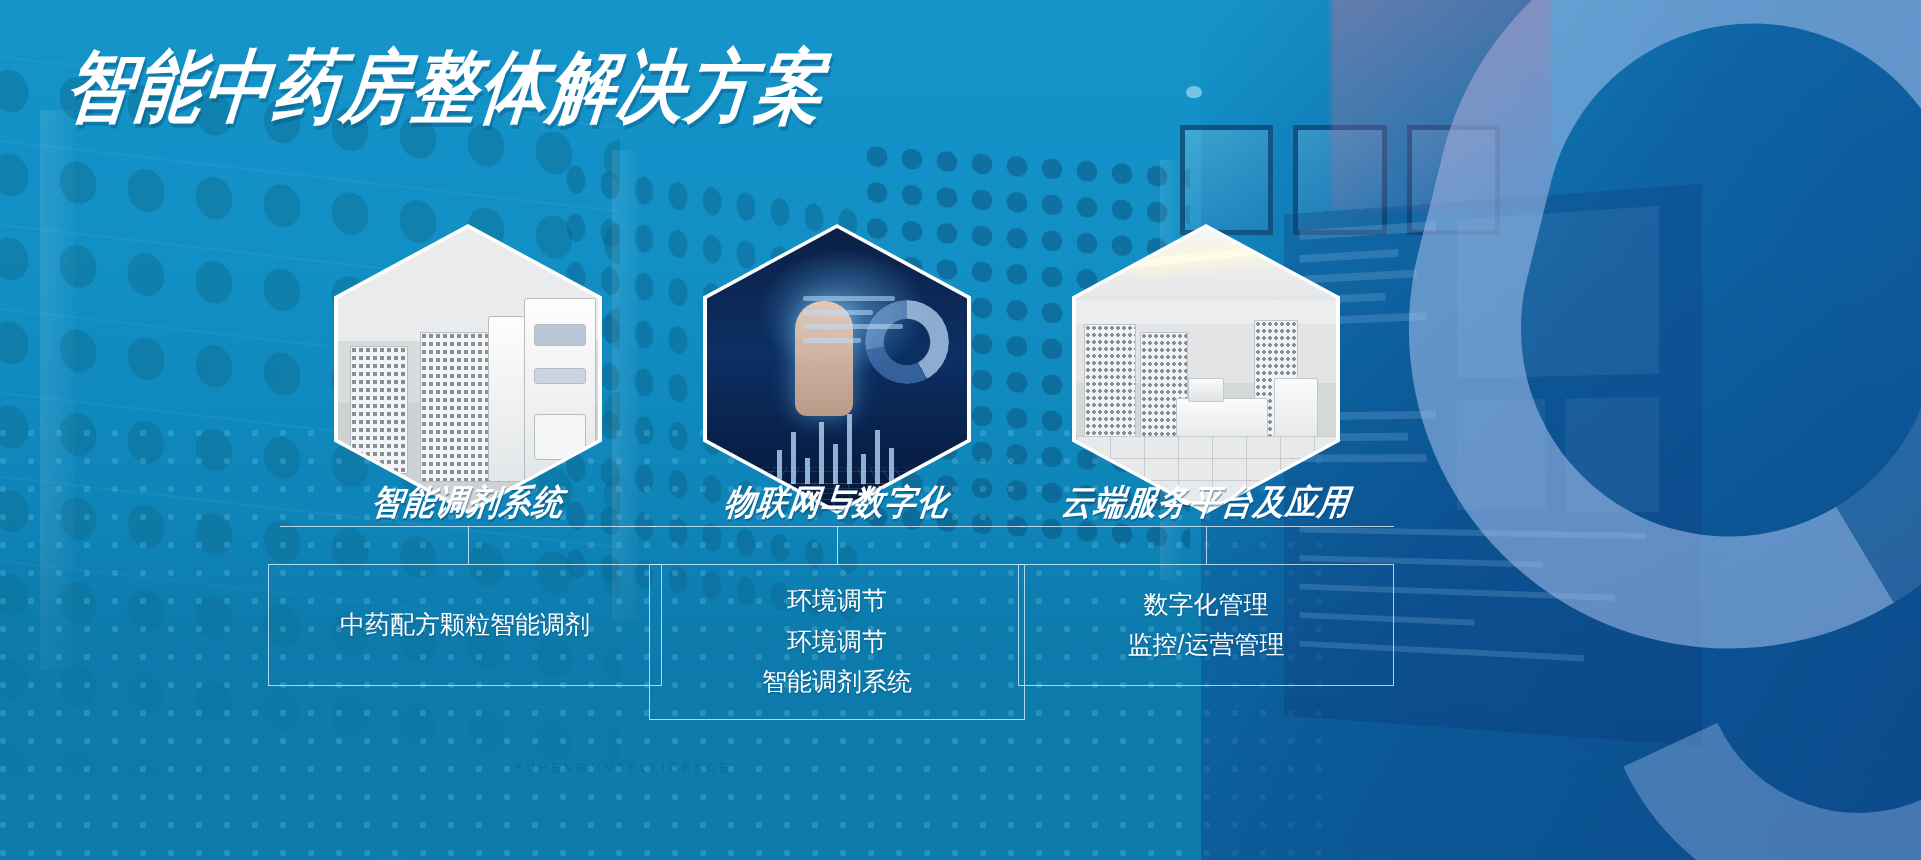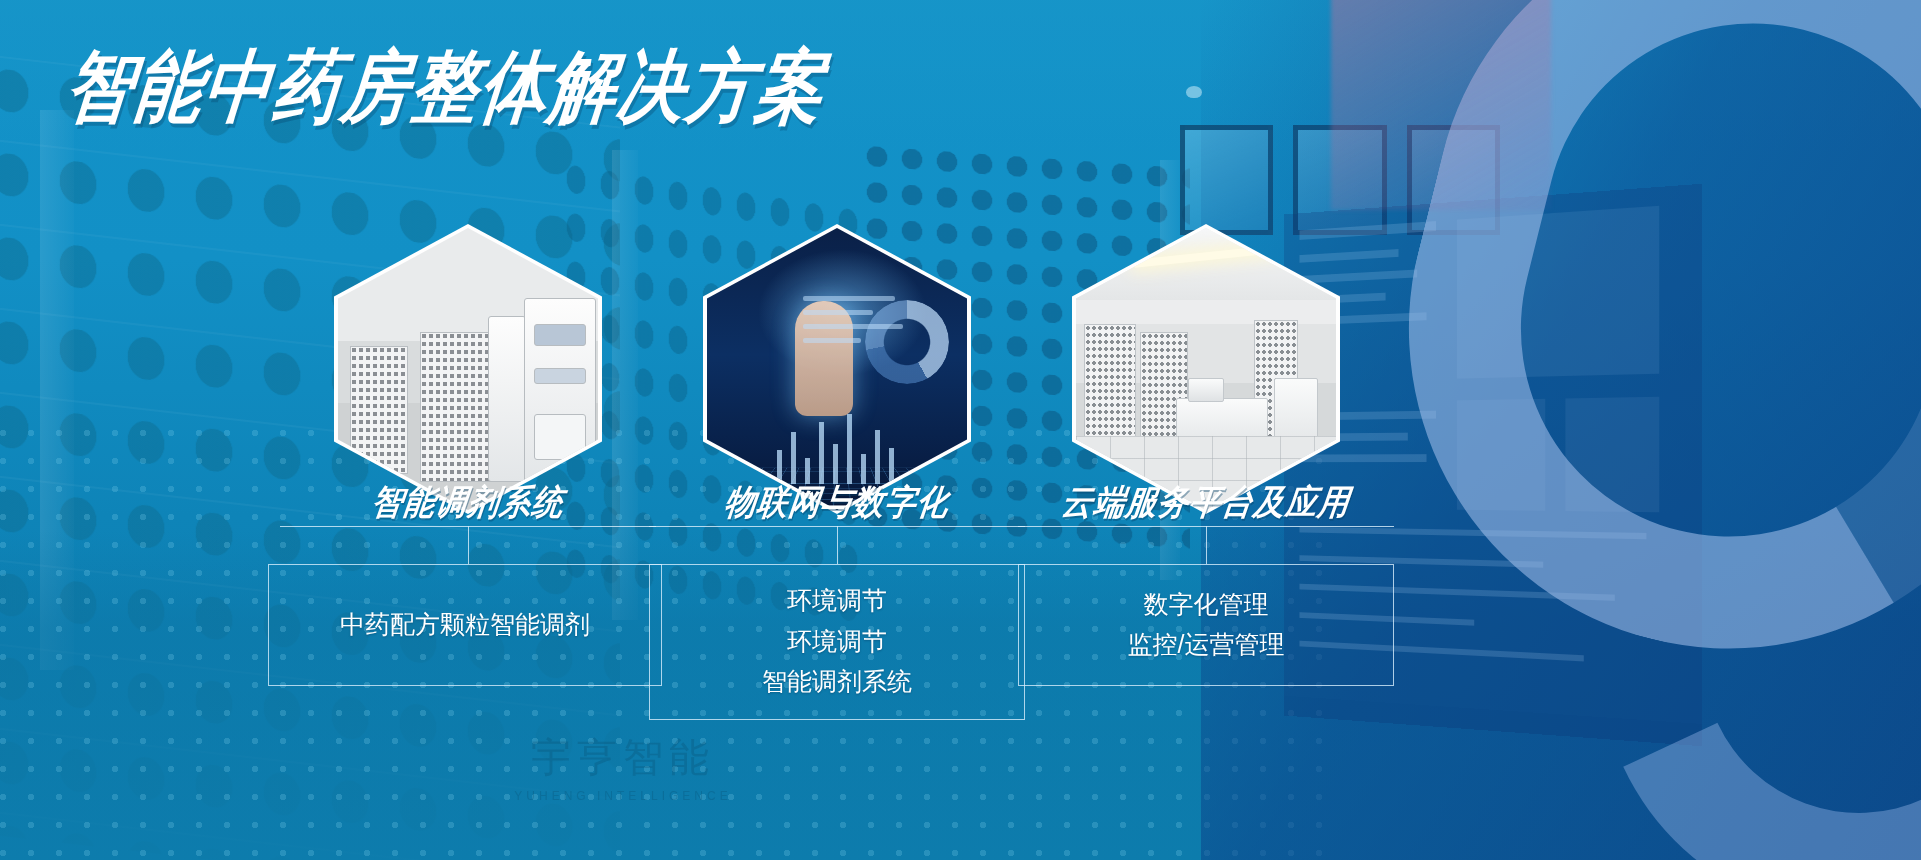--- a/index.html
+++ b/index.html
@@ -279,21 +279,20 @@
     <i style="left:18px;top:360px;width:260px;height:6px;"></i>
     <i style="left:18px;top:390px;width:330px;height:6px;"></i>
     <i style="left:18px;top:420px;width:190px;height:6px;"></i>
     <i style="left:18px;top:450px;width:300px;height:6px;"></i>
   </div>
   <div class="swoosh"></div>
   <div class="swoosh2"></div>
   <div class="magenta"></div>
 
   <div class="watermark">
-    <span>宇亨智能</span>
     <small>YUHENG INTELLIGENCE</small>
   </div>
 
   <div class="page-title">智能中药房整体解决方案</div>
 
   <div class="cards">
 
     <div class="card c0">
       <div class="hex-wrap">
         <div class="hex"></div>

